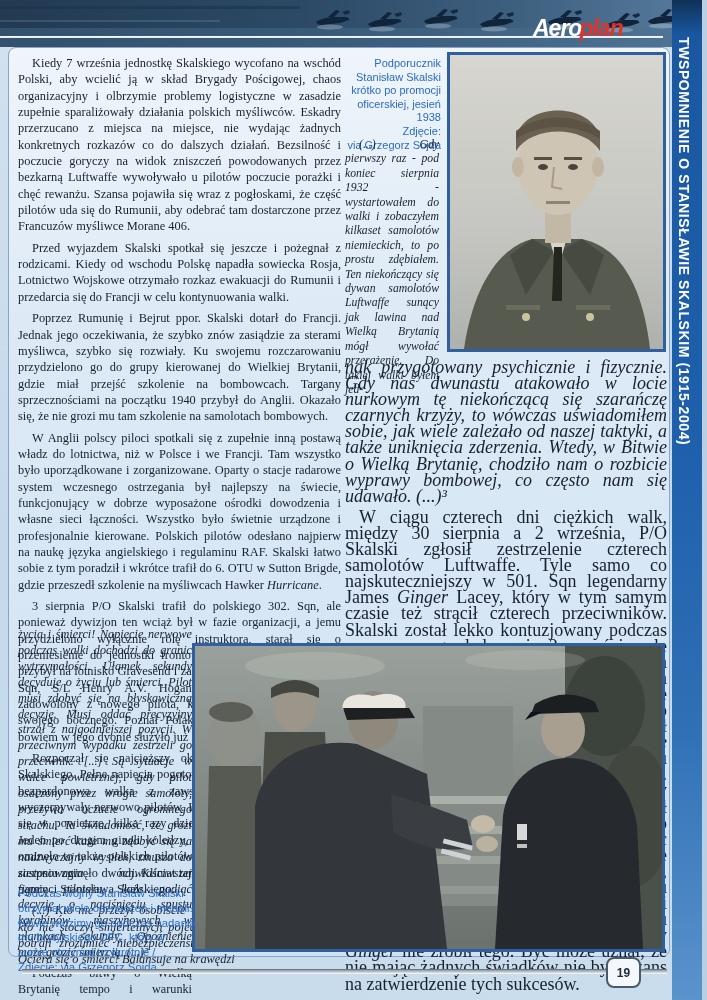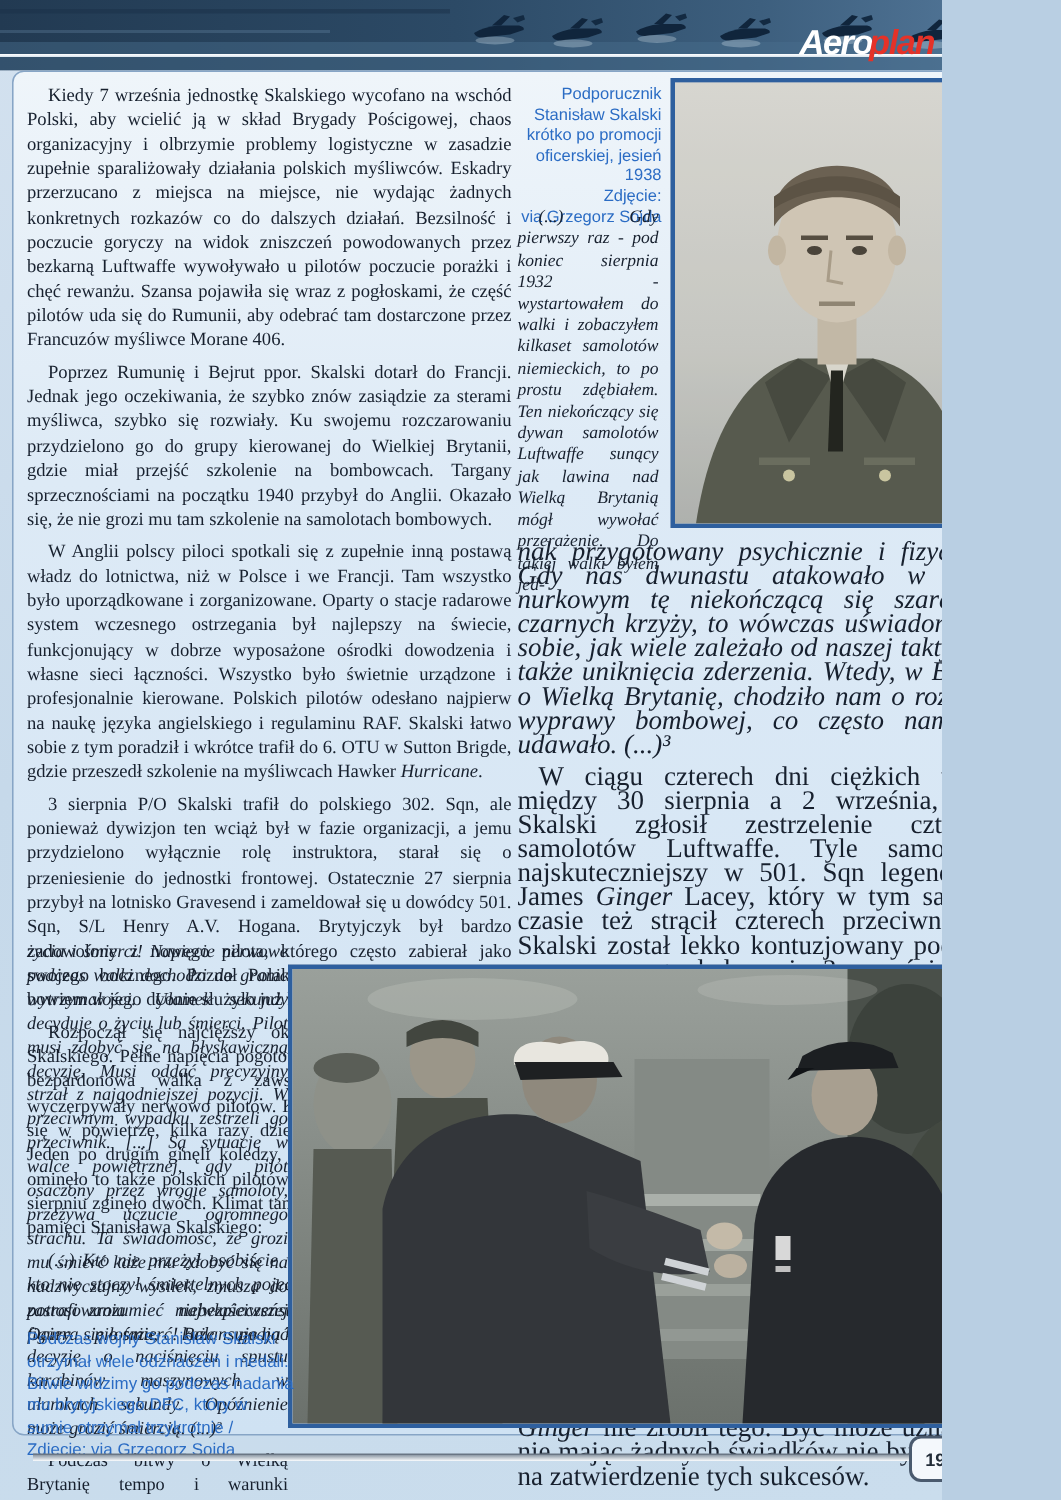--- a/index.html
+++ b/index.html
@@ -1,16 +1,16 @@
 <!DOCTYPE html>
 <html lang="pl"><head>
 <meta charset="utf-8">
 <style>
   html,body{margin:0;padding:0;background:#b9cfe3;}
-  .page{position:relative;width:628px;height:1000px;overflow:hidden;
+  .page{position:relative;width:702px;height:1000px;overflow:hidden;
         background:linear-gradient(165deg,#d3e1ef 0%,#c6d9ea 45%,#cadded 100%);
         font-family:"Liberation Serif",serif;}
   
   .header-photo{position:absolute;left:0;top:0;width:676px;height:47px;overflow:hidden;}
   .header-rule{position:absolute;left:0;top:36px;width:663px;height:2px;
                background:linear-gradient(#ffffff,#d8e4ee);z-index:2;}
   .logo{position:absolute;left:533px;top:15px;z-index:3;
         font-family:"Liberation Sans",sans-serif;font-style:italic;font-weight:bold;
         font-size:23px;letter-spacing:-1px;white-space:nowrap;}
   .logo .aero{color:#ffffff;}
@@ -91,20 +91,21 @@
   <div class="logo"><span class="aero">Aero</span><span class="plan">plan</span></div>
 
   <div class="sidebar">
     <span class="sidebar-title">TWSPOMNIENIE O STANISŁAWIE SKALSKIM (1915-2004)</span>
   </div>
 
   <div class="content"></div>
 
   <div class="tb left-wide">
     <p>Kiedy 7 września jednostkę Skalskiego wycofano na wschód Polski, aby wcielić ją w skład Brygady Pościgowej, chaos organizacyjny i olbrzymie problemy logistyczne w zasadzie zupełnie sparaliżowały działania polskich myśliwców. Eskadry przerzucano z miejsca na miejsce, nie wydając żadnych konkretnych rozkazów co do dalszych działań. Bezsilność i poczucie goryczy na widok zniszczeń powodowanych przez bezkarną Luftwaffe wywoływało u pilotów poczucie porażki i chęć rewanżu. Szansa pojawiła się wraz z pogłoskami, że część pilotów uda się do Rumunii, aby odebrać tam dostarczone przez Francuzów myśliwce Morane 406.</p>
+    <p>Przed wyjazdem Skalski spotkał się jeszcze i pożegnał z rodzicami. Kiedy od wschodu Polskę napadła sowiecka Rosja, Lotnictwo Wojskowe otrzymało rozkaz ewakuacji do Rumunii i przedarcia się do Francji w celu kontynuowania walki.</p>
     <p>Poprzez Rumunię i Bejrut ppor. Skalski dotarł do Francji. Jednak jego oczekiwania, że szybko znów zasiądzie za sterami myśliwca, szybko się rozwiały. Ku swojemu rozczarowaniu przydzielono go do grupy kierowanej do Wielkiej Brytanii, gdzie miał przejść szkolenie na bombowcach. Targany sprzecznościami na początku 1940 przybył do Anglii. Okazało się, że nie grozi mu tam szkolenie na samolotach bombowych.</p>
     <p>W Anglii polscy piloci spotkali się z zupełnie inną postawą władz do lotnictwa, niż w Polsce i we Francji. Tam wszystko było uporządkowane i zorganizowane. Oparty o stacje radarowe system wczesnego ostrzegania był najlepszy na świecie, funkcjonujący w dobrze wyposażone ośrodki dowodzenia i własne sieci łączności. Wszystko było świetnie urządzone i profesjonalnie kierowane. Polskich pilotów odesłano najpierw na naukę języka angielskiego i regulaminu RAF. Skalski łatwo sobie z tym poradził i wkrótce trafił do 6. OTU w Sutton Brigde, gdzie przeszedł szkolenie na myśliwcach Hawker <i>Hurricane</i>.</p>
     <p>3 sierpnia P/O Skalski trafił do polskiego 302. Sqn, ale ponieważ dywizjon ten wciąż był w fazie organizacji, a jemu przydzielono wyłącznie rolę instruktora, starał się o przeniesienie do jednostki frontowej. Ostatecznie 27 sierpnia przybył na lotnisko Gravesend i zameldował się u dowódcy 501. Sqn, S/L Henry A.V. Hogana. Brytyjczyk był bardzo zadowolony z nowego pilota, którego często zabierał jako swojego bocznego. Poznał Polaków z jak najlepszej strony, bowiem w jego dyonie służyło już kilku z nich.</p>
     <p>Rozpoczął się najcięższy okres w karierze Stanisława Skalskiego. Pełne napięcia pogotowie bojowe, pospieszny start, bezpardonowa walka z zawsze liczniejszym wrogiem wyczerpywały nerwowo pilotów. Kilka razy dziennie podrywali się w powietrze, kilka razy dziennie toczyli śmiertelny bój. Jeden po drugim ginęli koledzy, których dopiero poznał. Nie ominęło to także polskich pilotów walczących w 501. Sqn - w sierpniu zginęło dwóch. Klimat tamtych dni zapadł na zawsze w pamięci Stanisława Skalskiego:</p>
     <p class="q">(...) Kto nie przeżył osobiście warunków walki powietrznej, kto nie stoczył śmiertelnych pojedynków w powietrzu, ten nie potrafi zrozumieć niebezpieczeństw, jakie czyhają na pilota. Ociera się o śmierć! Balansuje na krawędzi</p>
   </div>
 
   <div class="tb left-narrow">
     <p class="q noind">życia i śmierci! Napięcie nerwowe podczas walki dochodzi do granic wytrzymałości. Ułamek sekundy decyduje o życiu lub śmierci. Pilot musi zdobyć się na błyskawiczną decyzję. Musi oddać precyzyjny strzał z najgodniejszej pozycji. W przeciwnym wypadku zestrzeli go przeciwnik. [...] Są sytuacje w walce powietrznej, gdy pilot osaczony przez wrogie samoloty, przeżywa uczucie ogromnego strachu. Ta świadomość, że grozi mu śmierć każe mu zdobyć się na nadzwyczajny wysiłek, zmusza do zastosowania najwłaściwszej figury pilotażu, każe podjąć decyzję o naciśnięciu spustu karabinów maszynowych w ułamkach sekundy. Opóźnienie może grozić śmiercią. (...)²</p>
     <p>Podczas bitwy o Wielką Brytanię tempo i warunki powietrznych walk były niezwykle intensywne. Zwłaszcza dla pi-</p>

